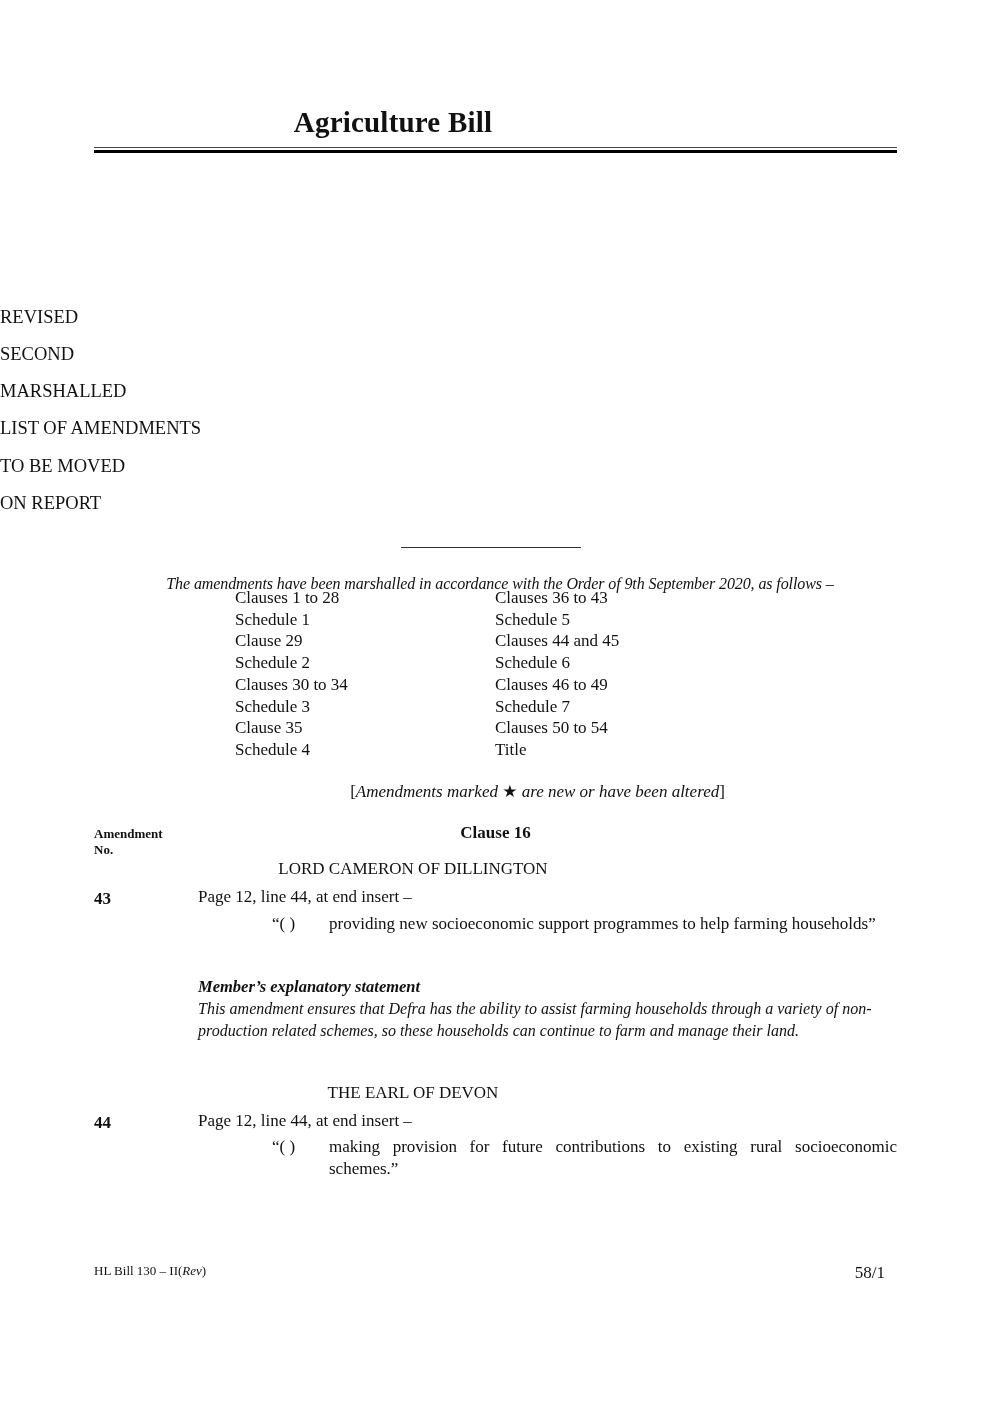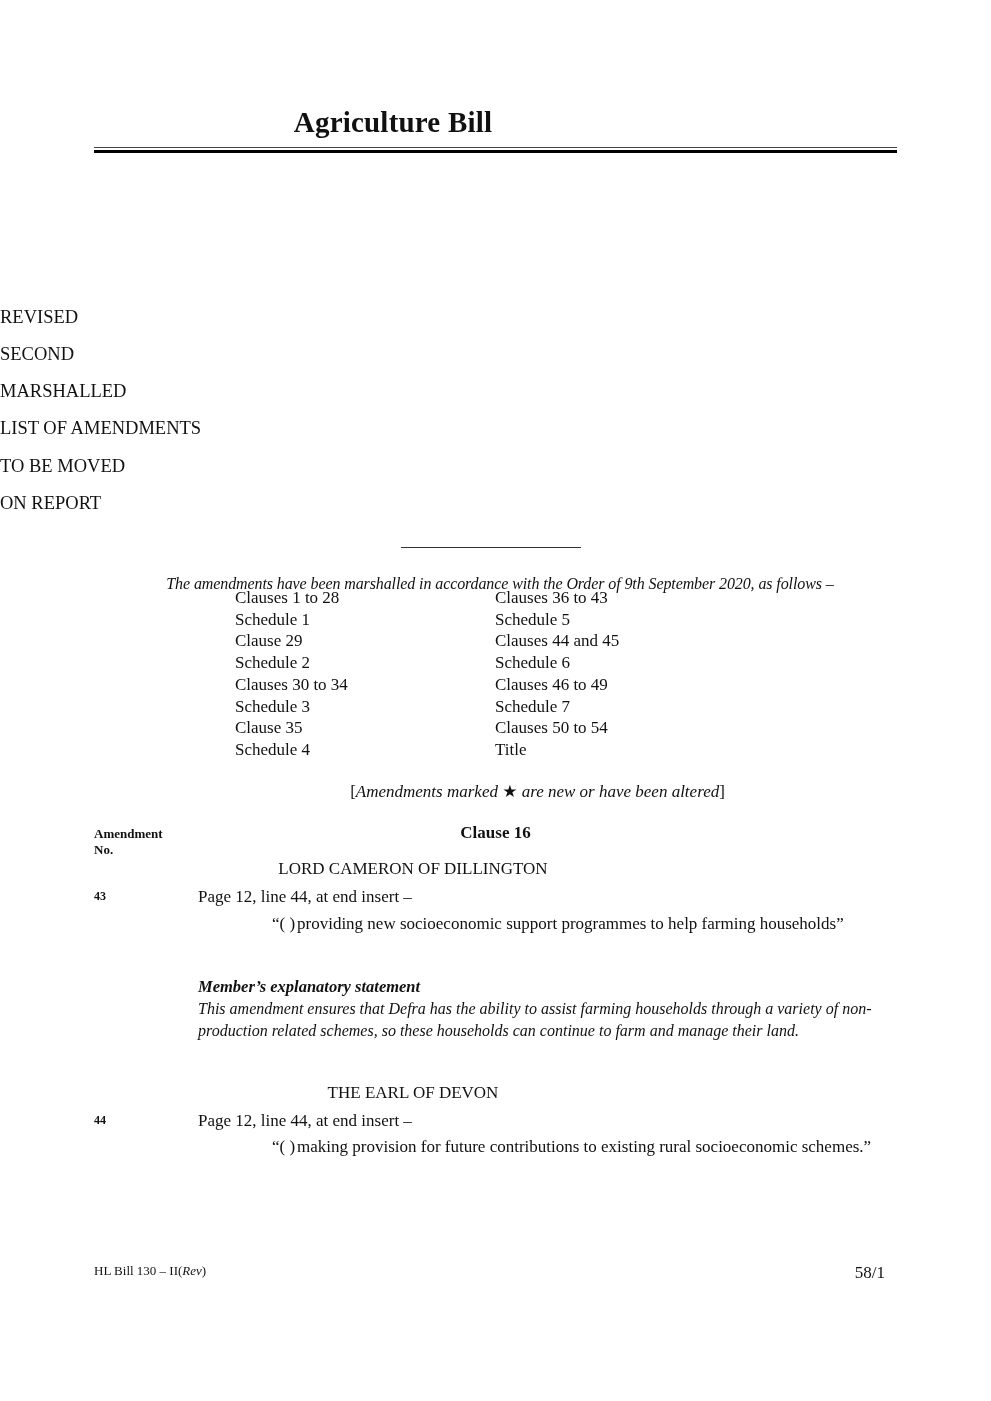--- a/index.html
+++ b/index.html
@@ -31,25 +31,25 @@
   .note i { font-style: italic; }
   .amd-hdr {
     left: 94px; top: 826px; font-size: 13px; font-weight: bold; line-height: 16px;
   }
   .clause-heading {
     left: 0; width: 991px; top: 823px; text-align: center; font-size: 17px; font-weight: bold;
   }
   .member {
     left: 0; width: 826px; text-align: center; font-size: 17px;
   }
-  .amd-num { left: 94px; font-size: 12px; font-weight: bold; }
+  .amd-num { left: 94px; font-size: 17px; font-weight: bold; }
   .amd-loc { left: 198px; font-size: 17px; }
   .quote-wrap { left: 272px; width: 625px; font-size: 17px; line-height: 22px; }
   .quote-wrap .qopen { position: absolute; left: 0; top: 0; }
-  .quote-wrap .qtext { margin-left: 25px; text-align: justify; text-align-last: left; }
+  .quote-wrap .qtext { margin-left: 57px; text-align: justify; text-align-last: left; }
   .expl-title {
     left: 198px; top: 977px; font-size: 16.5px; font-weight: bold; font-style: italic;
   }
   .expl-text {
     left: 198px; width: 680px; top: 998px; font-size: 16px; font-style: italic; line-height: 21.5px;
   }
   .footer-left { left: 94px; top: 1263px; font-size: 13px; }
   .footer-left i { font-style: italic; }
   .footer-right { right: 106px; top: 1263px; font-size: 17px; }
 </style>

